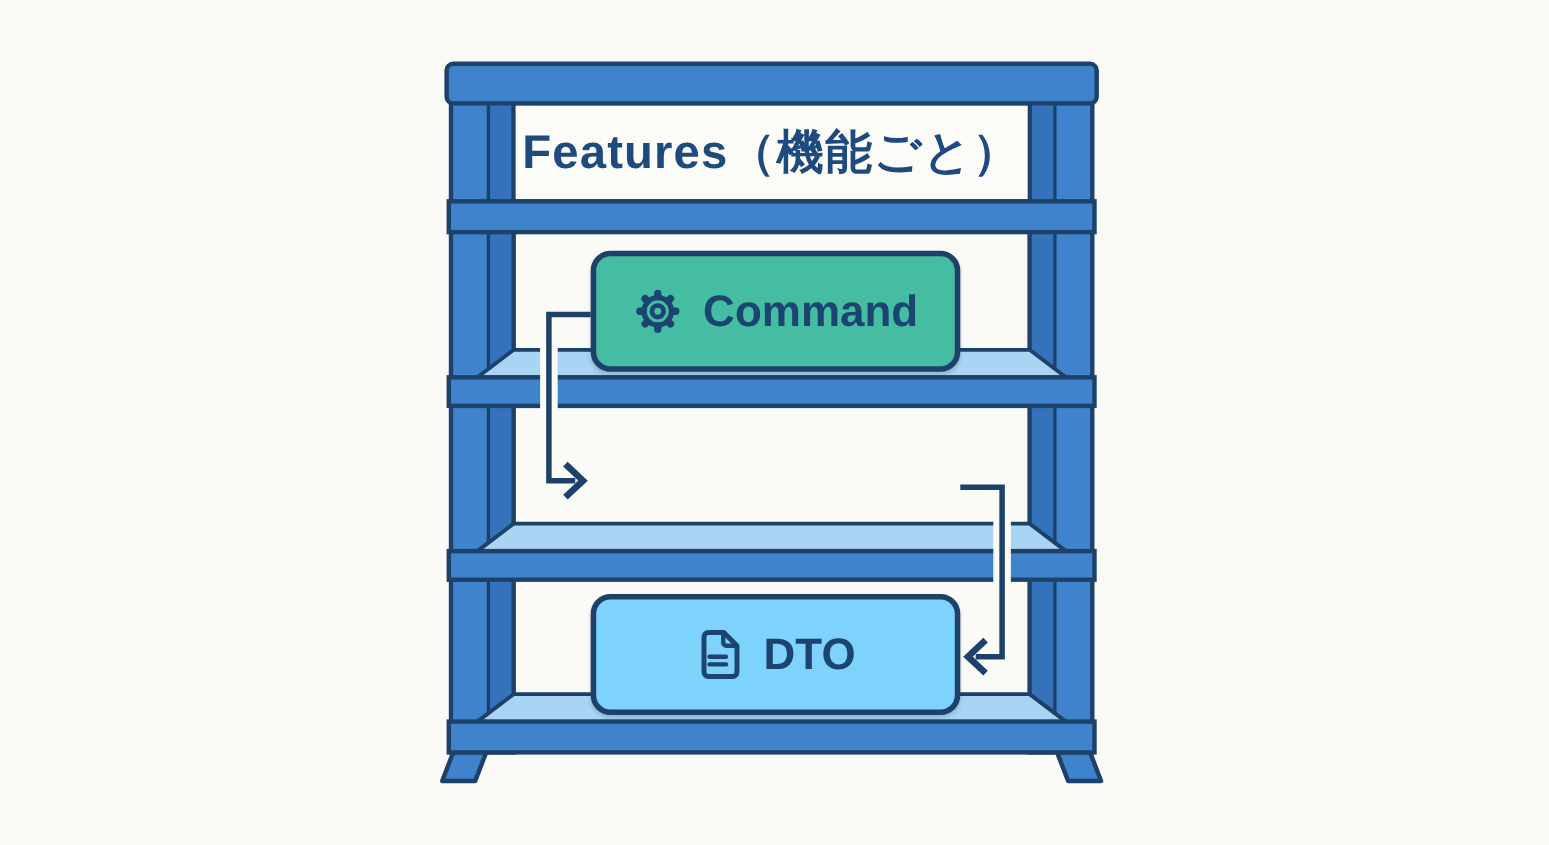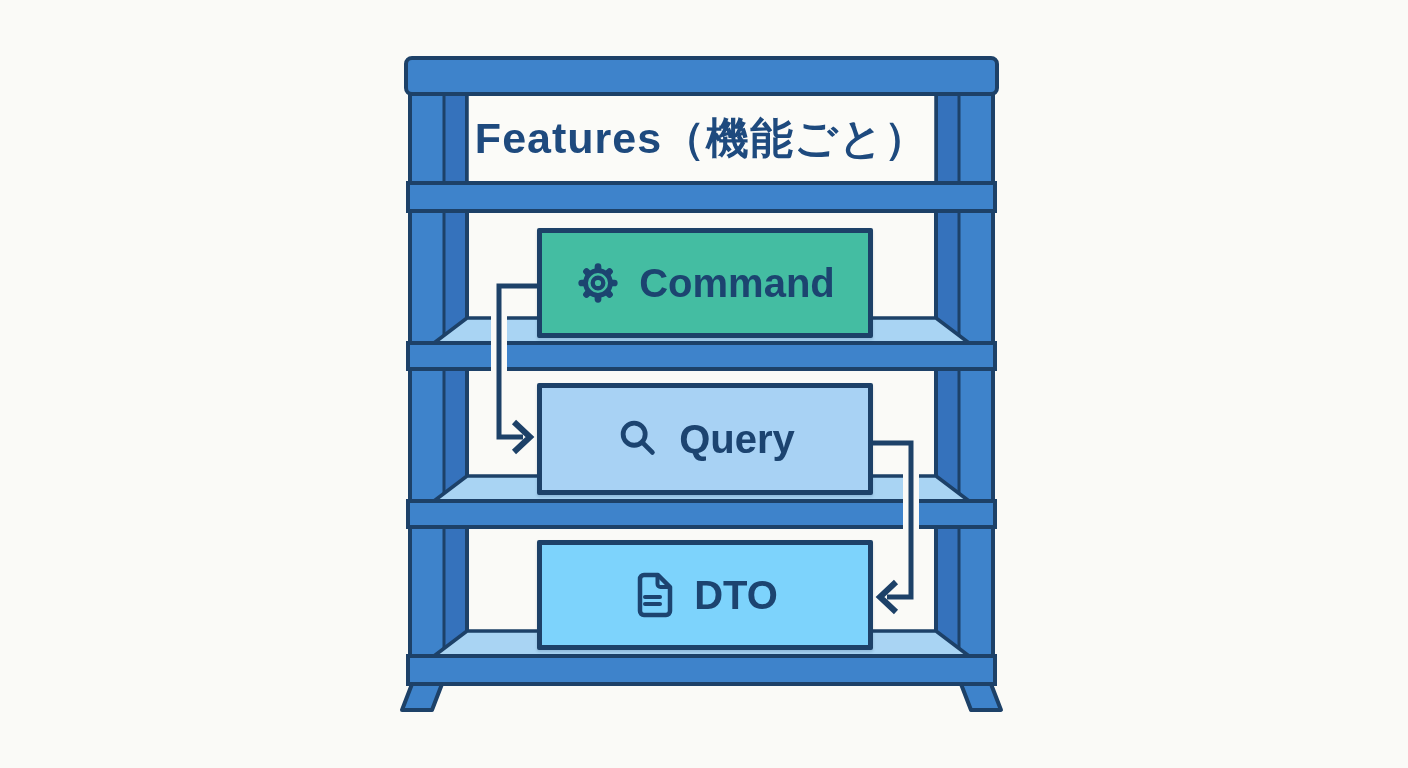--- a/index.html
+++ b/index.html
@@ -11,21 +11,21 @@
   .stage{position:absolute;left:0;top:0;width:1408px;height:768px;}
   svg.bg{position:absolute;left:0;top:0;}
   .title{
     position:absolute;left:467px;top:94px;width:469px;height:89px;
     display:flex;align-items:center;justify-content:center;
     font-size:43px;font-weight:700;color:#1e4a7e;letter-spacing:1px;
     white-space:nowrap;
   }
   .node{
     position:absolute;left:537px;width:336px;height:110px;
-    border:5px solid #1d4168;border-radius:2px;
+    border:5px solid #1d4168;border-radius:18px;
     display:flex;align-items:center;justify-content:center;gap:18px;
     box-sizing:border-box;
     box-shadow:0 2px 3px rgba(29,65,104,0.18);
   }
   .node .label{font-size:40px;font-weight:700;color:#1c4470;}
   .node-command{top:228px;background:#44bda2;}
   .node-query{top:383px;height:112px;background:#a8d2f4;}
   .node-dto{top:540px;background:#7dd3fc;}
   .node .icon{display:flex;align-items:center;}
 </style>
@@ -104,29 +104,20 @@
               <line x1="33.9" y1="14.1" x2="36" y2="12"></line>
           </g>
           <circle cx="24" cy="24" r="13" stroke-width="5"></circle>
           <circle cx="24" cy="24" r="5.5" stroke-width="4.5"></circle>
         </g>
       </svg>
     </span>
     <span class="label">Command</span>
   </div>
 
-  <div class="node node-query">
-    <span class="icon">
-      <svg width="46" height="46" viewBox="0 0 48 48" fill="none">
-        <circle cx="20" cy="19" r="11.5" stroke="#1c4470" stroke-width="5"></circle>
-        <line x1="28.5" y1="27.5" x2="39" y2="38" stroke="#1c4470" stroke-width="5" stroke-linecap="round"></line>
-      </svg>
-    </span>
-    <span class="label">Query</span>
-  </div>
 
   <div class="node node-dto">
     <span class="icon">
       <svg width="44" height="48" viewBox="0 0 44 48" fill="none">
         <path d="M12 4 h14 l12 12 v24 a4,4 0 0 1 -4,4 h-22 a4,4 0 0 1 -4,-4 v-32 a4,4 0 0 1 4,-4 z" stroke="#1c4470" stroke-width="4.5" stroke-linejoin="round"></path>
         <path d="M25.5 5 v8 a3,3 0 0 0 3,3 h9" stroke="#1c4470" stroke-width="4" stroke-linejoin="round"></path>
         <line x1="13" y1="26" x2="28" y2="26" stroke="#1c4470" stroke-width="4" stroke-linecap="round"></line>
         <line x1="13" y1="33" x2="28" y2="33" stroke="#1c4470" stroke-width="4" stroke-linecap="round"></line>
       </svg>
     </span>

